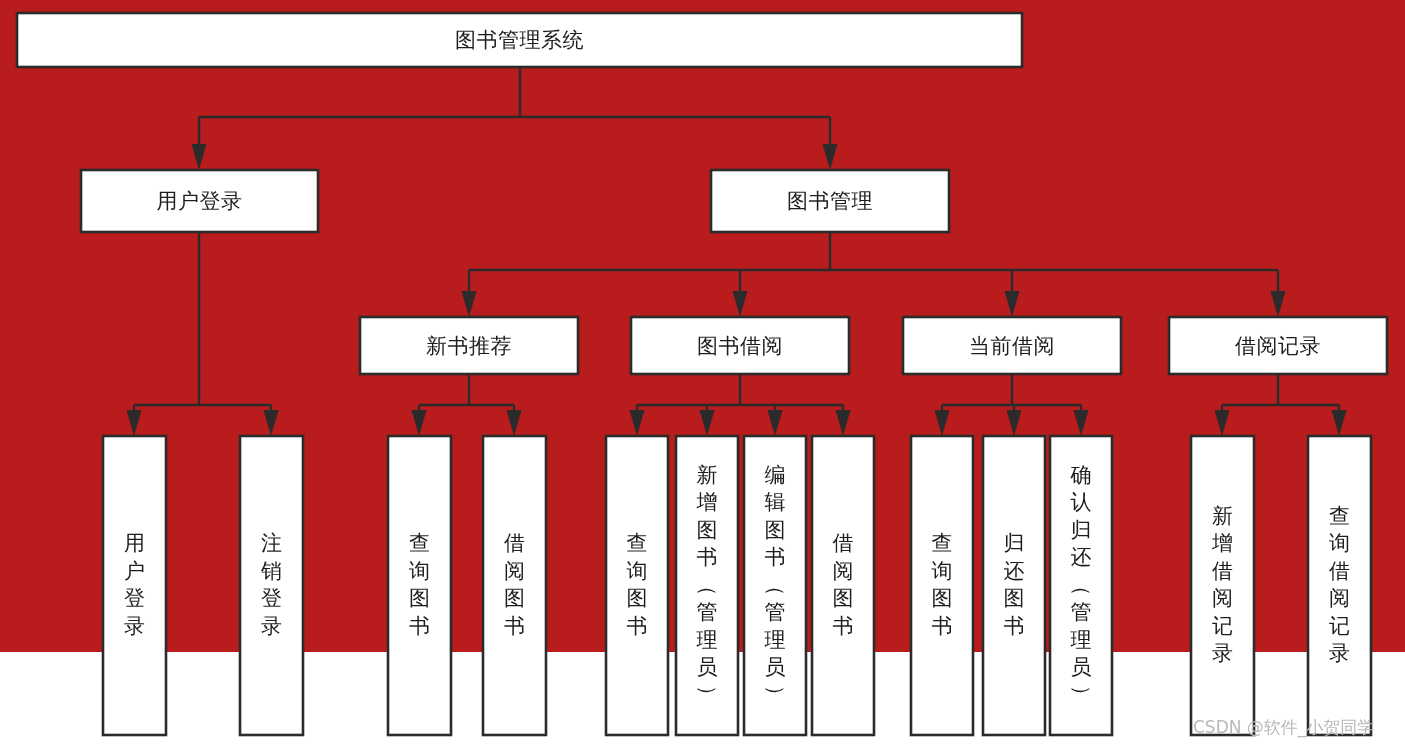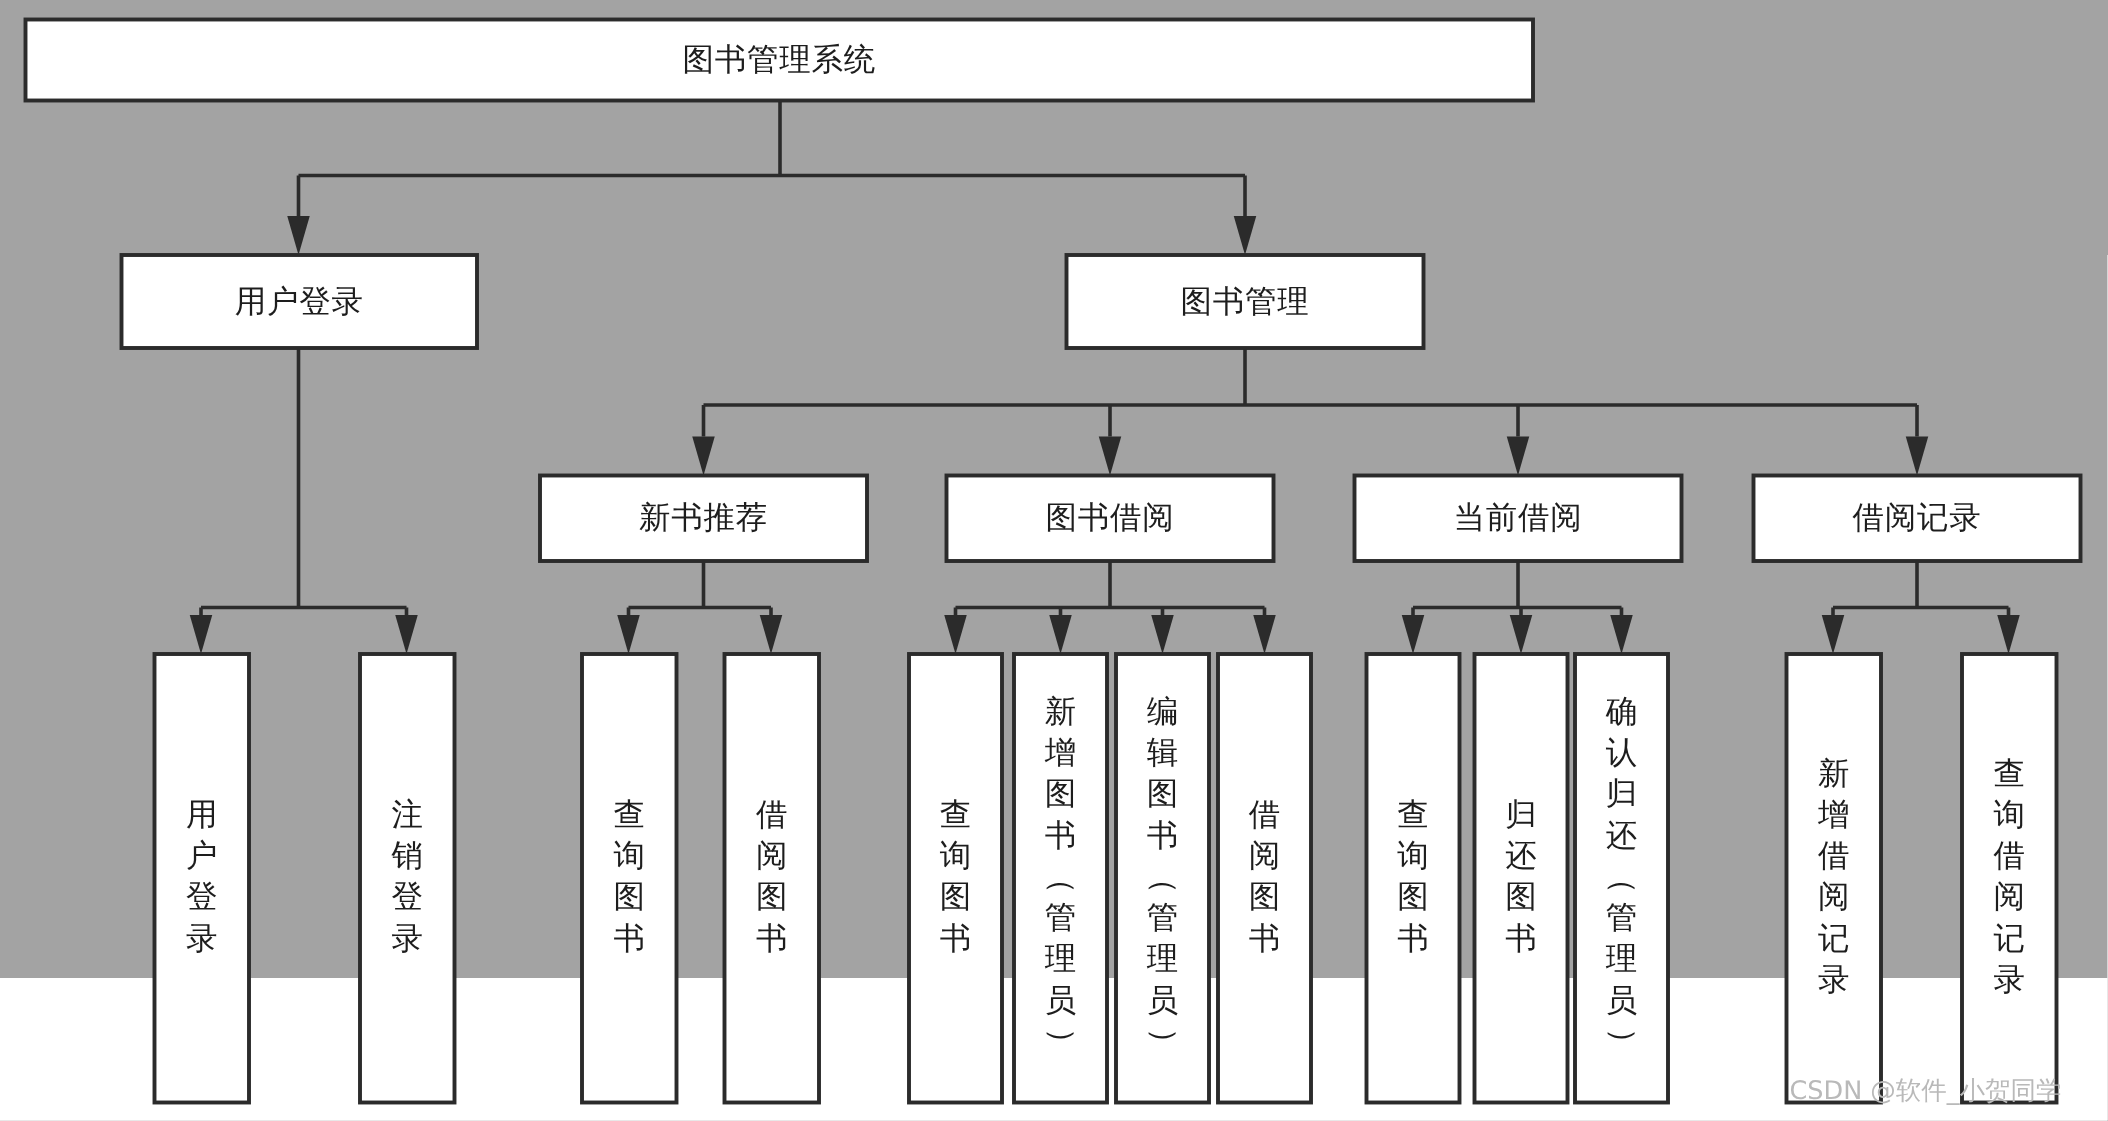--- a/index.html
+++ b/index.html
@@ -10,21 +10,21 @@
   body {
     width: 1405px;
     height: 747px;
     overflow: hidden;
     font-family: "DejaVu Sans", "Liberation Sans", sans-serif;
   }
   #diagram-root {
     position: relative;
     width: 1405px;
     height: 652px;
-    background: #a3a3a3;
+    background: #b91c1c;
   }
   svg#flowchart {
     position: absolute;
     left: 0;
     top: 0;
     width: 1405px;
     height: 747px;
     display: block;
   }
   .node-box {

